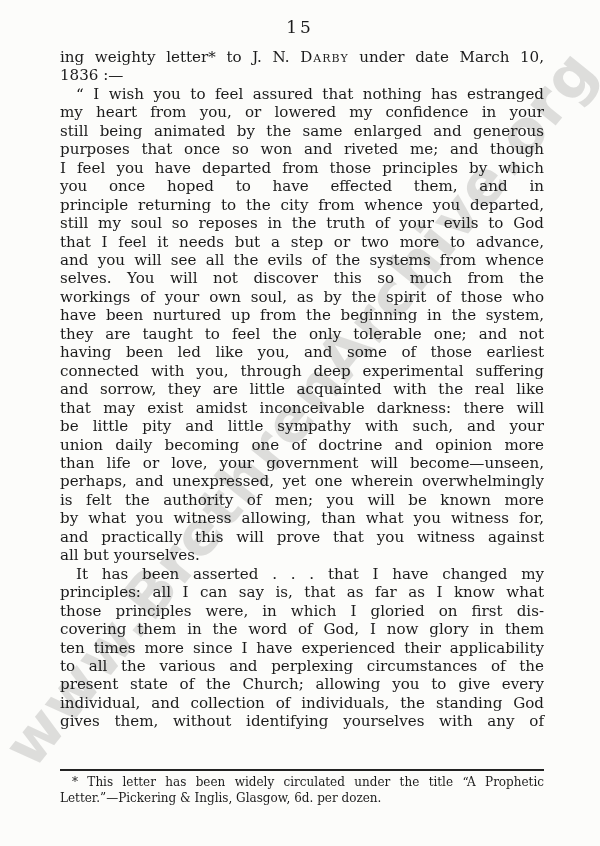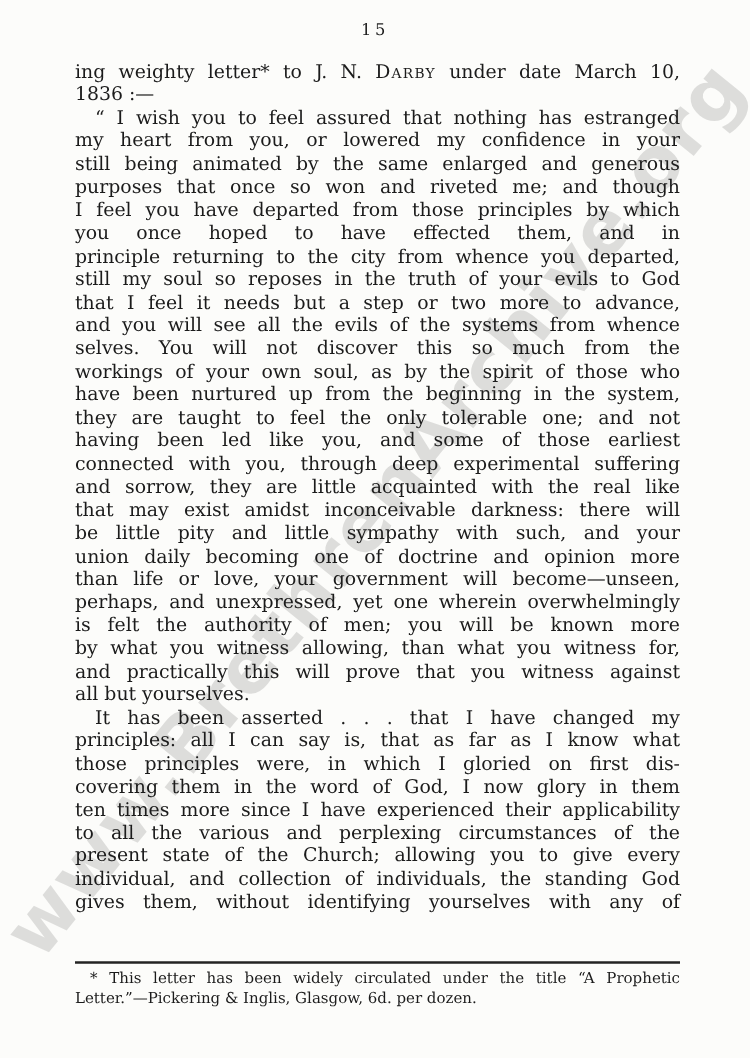--- a/index.html
+++ b/index.html
@@ -30,21 +30,21 @@
     white-space: nowrap;
     z-index: 0;
     pointer-events: none;
   }
   .page-number {
     position: absolute;
     top: 17px;
     left: 0;
     right: 0;
     text-align: center;
-    font-size: 13px;
+    font-size: 17px;
     letter-spacing: 3px;
     z-index: 1;
   }
   .body-text {
     position: absolute;
     top: 48px;
     left: 60px;
     width: 484px;
     font-size: 15.1px;
     line-height: 18.45px;

